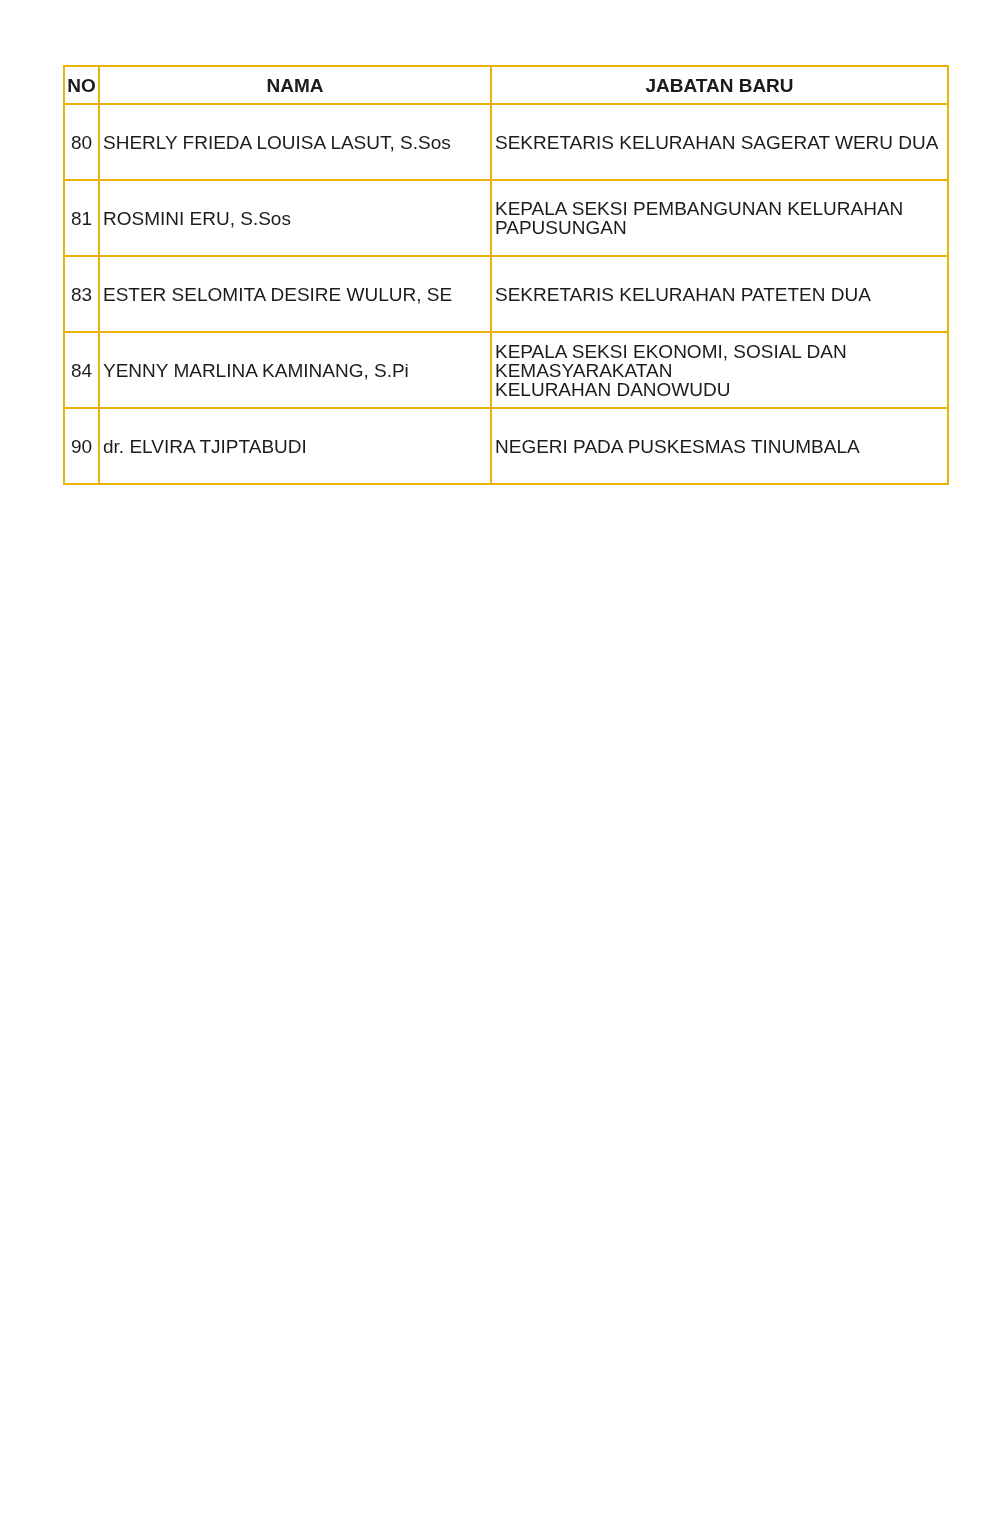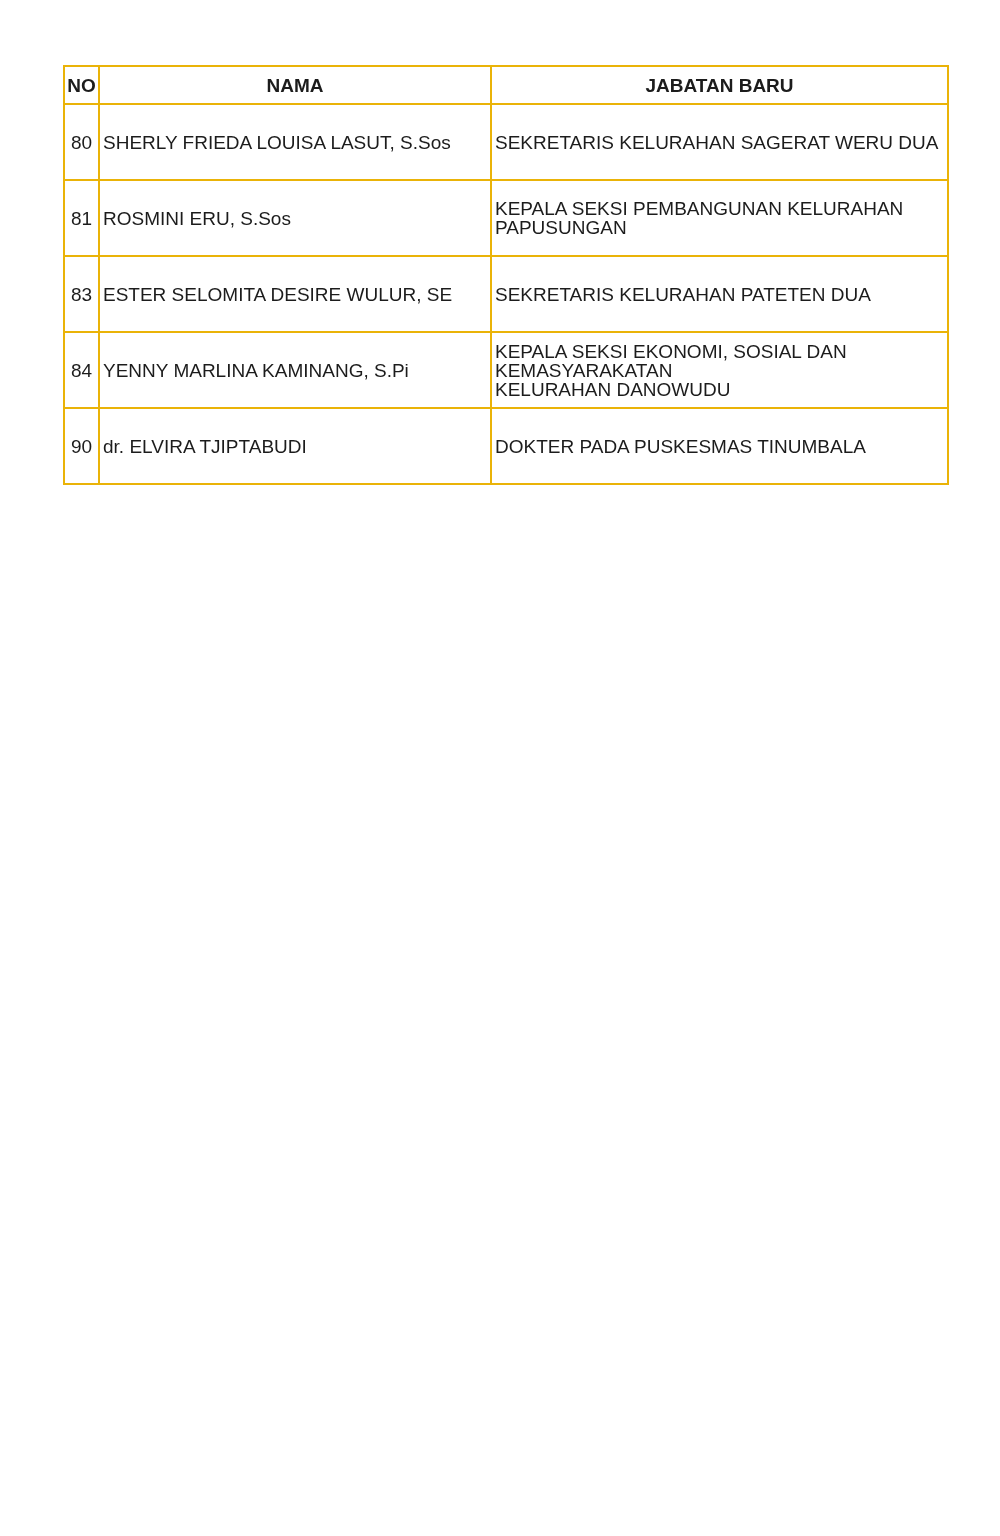--- a/index.html
+++ b/index.html
@@ -86,16 +86,16 @@
   </tr>
       <tr>
     <td class="col-no">84</td>
     <td class="col-nama">YENNY MARLINA KAMINANG, S.Pi</td>
     <td class="col-jabatan">KEPALA SEKSI EKONOMI, SOSIAL DAN KEMASYARAKATAN
 KELURAHAN DANOWUDU</td>
   </tr>
       <tr>
     <td class="col-no">90</td>
     <td class="col-nama">dr. ELVIRA TJIPTABUDI</td>
-    <td class="col-jabatan">DOKTER PADA PUSKESMAS TINUMBALA</td>
+    <td class="col-jabatan">NEGERI PADA PUSKESMAS TINUMBALA</td>
   </tr>
     </tbody>
 </table>
 
 </body></html>

